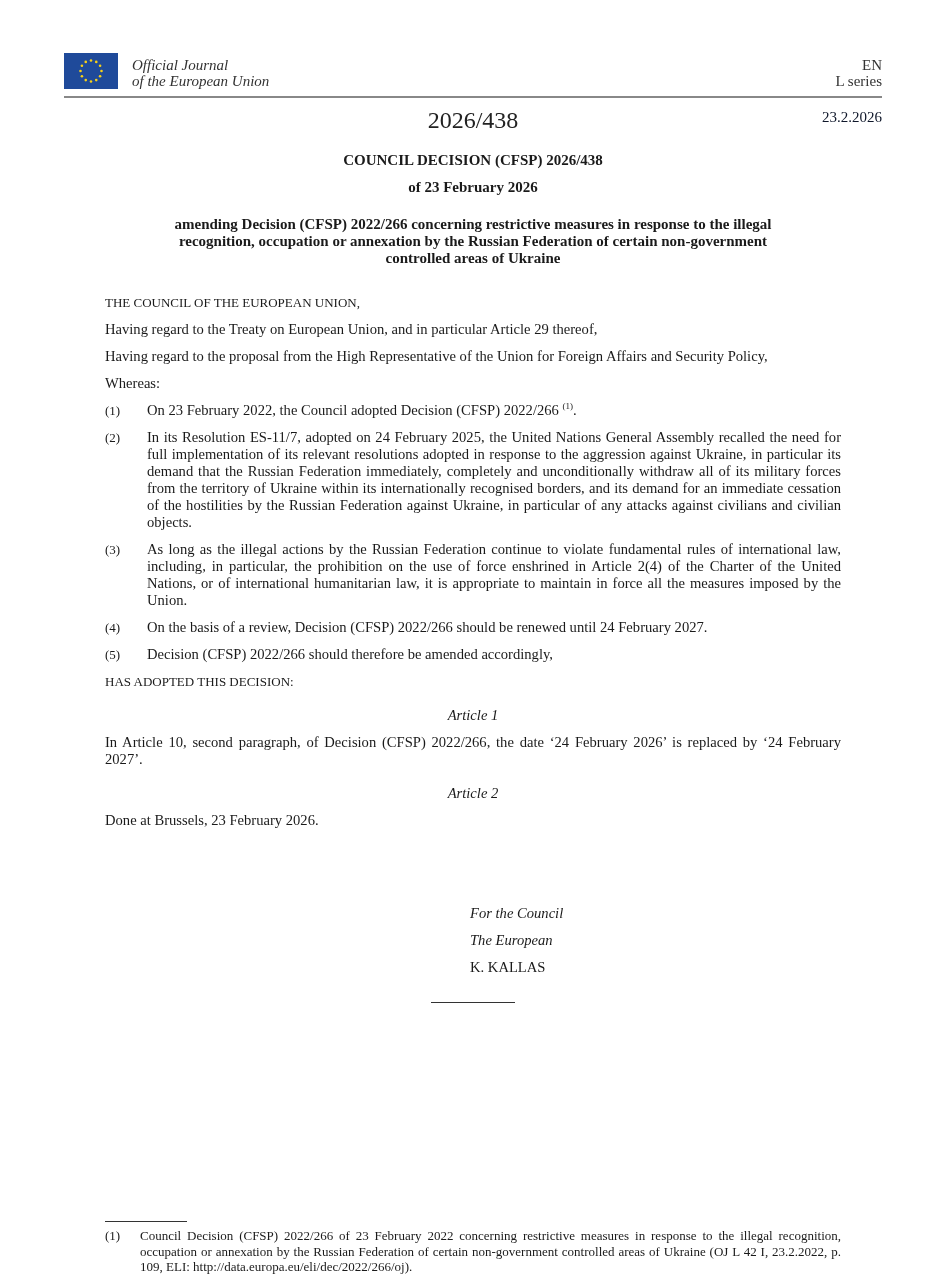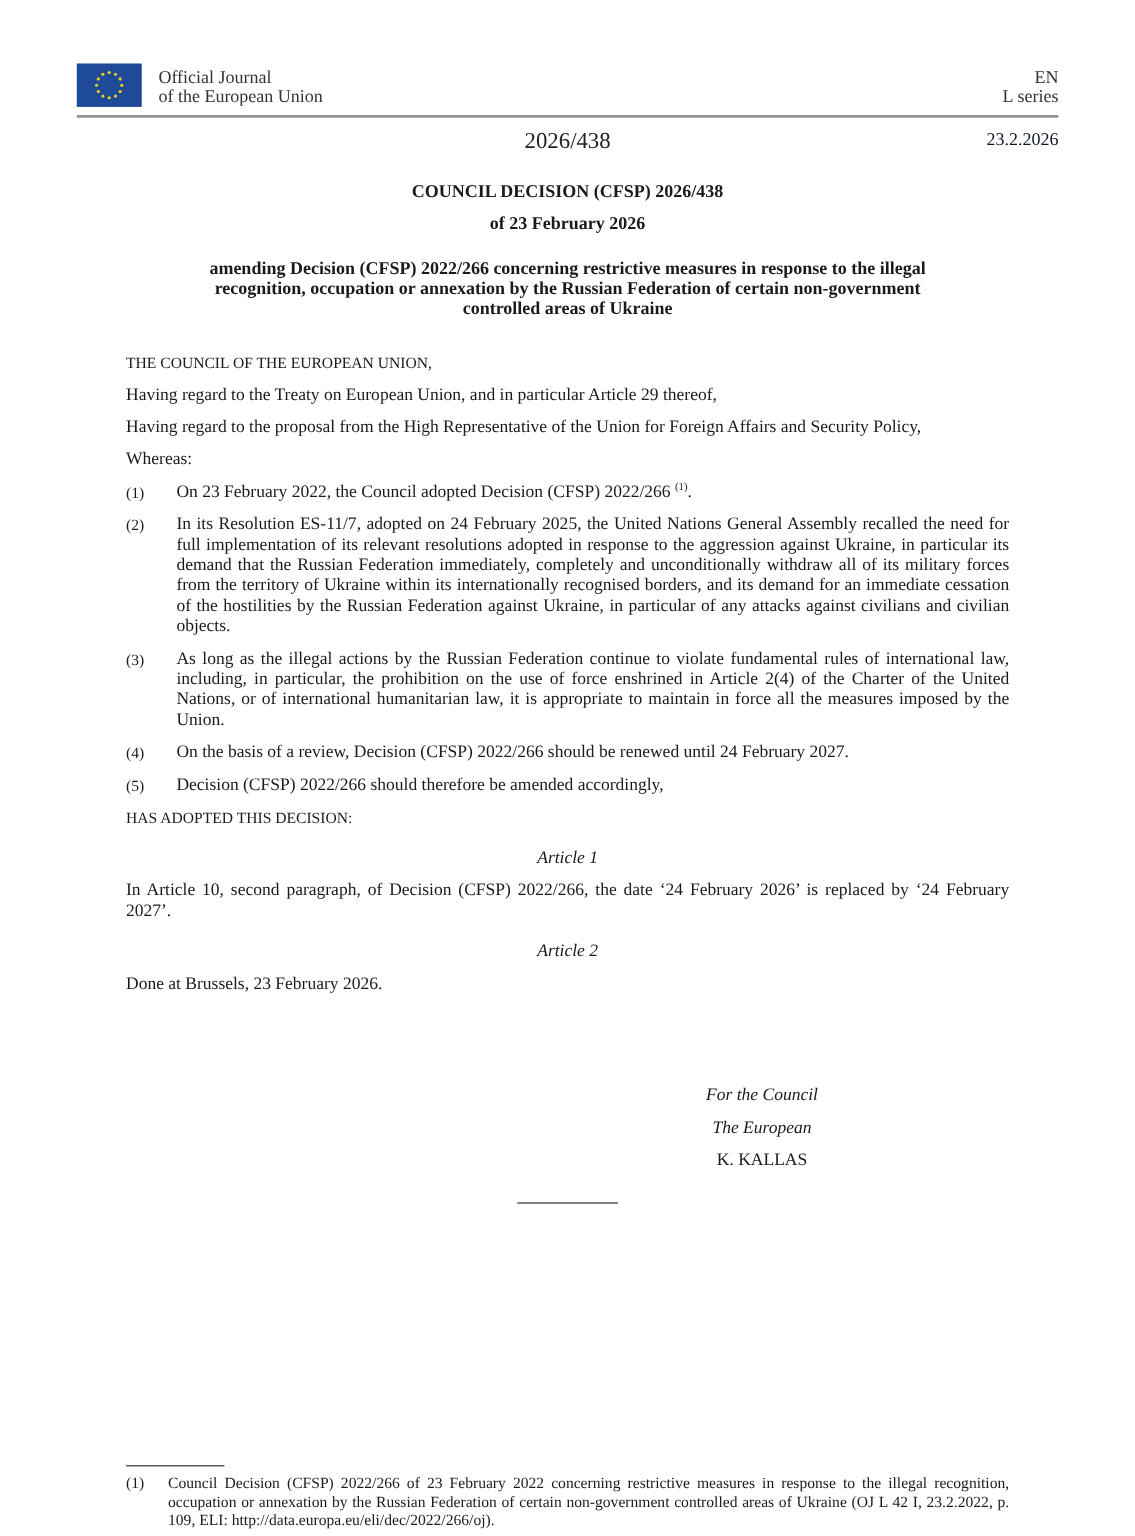--- a/index.html
+++ b/index.html
@@ -1,37 +1,37 @@
 <!DOCTYPE html>
 <html><head>
 <meta charset="utf-8">
 <style>
   html, body { margin:0; padding:0; background:#ffffff; }
   body { width:946px; height:1280px; position:relative; overflow:hidden;
          font-family:"Liberation Serif","DejaVu Serif",serif; color:#1a1a1a; }
   .abs { position:absolute; }
   .flag { left:64px; top:53px; width:54px; height:36px; background:#1f4a9a; }
   .flag svg { display:block; }
-  .oj-title { left:132px; top:57px; font-size:15px; line-height:16px; color:#333; }
+  .oj-title { left:132px; top:57px; font-size:15px; line-height:16px; color:#333;font-style:italic; }
   .oj-right { right:64px; top:57px; font-size:15px; line-height:16px; text-align:right; color:#333; }
   .header-rule { left:64px; top:96px; width:818px; height:2px; background:#888; }
-  .doc-number { left:0; width:946px; top:107px; text-align:center; font-size:19px; color:#222; }
+  .doc-number { left:0; width:946px; top:107px; text-align:center; font-size:24px; color:#222; }
   .doc-date { right:64px; top:109px; font-size:15px; color:#0f172a; }
   .title-block { left:150px; width:646px; top:152px; text-align:center; font-weight:bold; font-size:15px; line-height:17px; }
   .title-block .t1 { margin-bottom:10px; }
   .title-block .t2 { margin-bottom:20px; }
   .body { left:105px; width:736px; top:294px; font-size:14.6px; line-height:17px; }
   .body p { margin:0 0 10px 0; text-align:justify; }
   .smallcaps { font-size:13px; }
   .recital { display:flex; margin-bottom:10px; }
   .recital .num { width:42px; flex:none; font-size:13px; }
   .recital .txt { flex:1; text-align:justify; }
   .sup { font-size:9px; vertical-align:super; line-height:0; }
   .article-title { text-align:center; font-style:italic; margin:17px 0 10px 0; }
-  .sign { left:470px; width:330px; top:900px; text-align:center; font-size:14.6px; line-height:27px; }
+  .sign { left:470px; width:330px; top:900px; font-size:14.6px; line-height:27px; }
   .sign .it { font-style:italic; }
   .end-rule { left:431px; top:1002px; width:84px; height:1px; background:#333; }
   .fn-rule { left:105px; top:1221px; width:82px; height:1px; background:#333; }
   .footnote { left:105px; width:736px; top:1228px; font-size:13px; line-height:15.5px; display:flex; }
   .footnote .num { width:35px; flex:none; }
   .footnote .txt { flex:1; text-align:justify; }
 </style>
 </head>
 <body>
 

